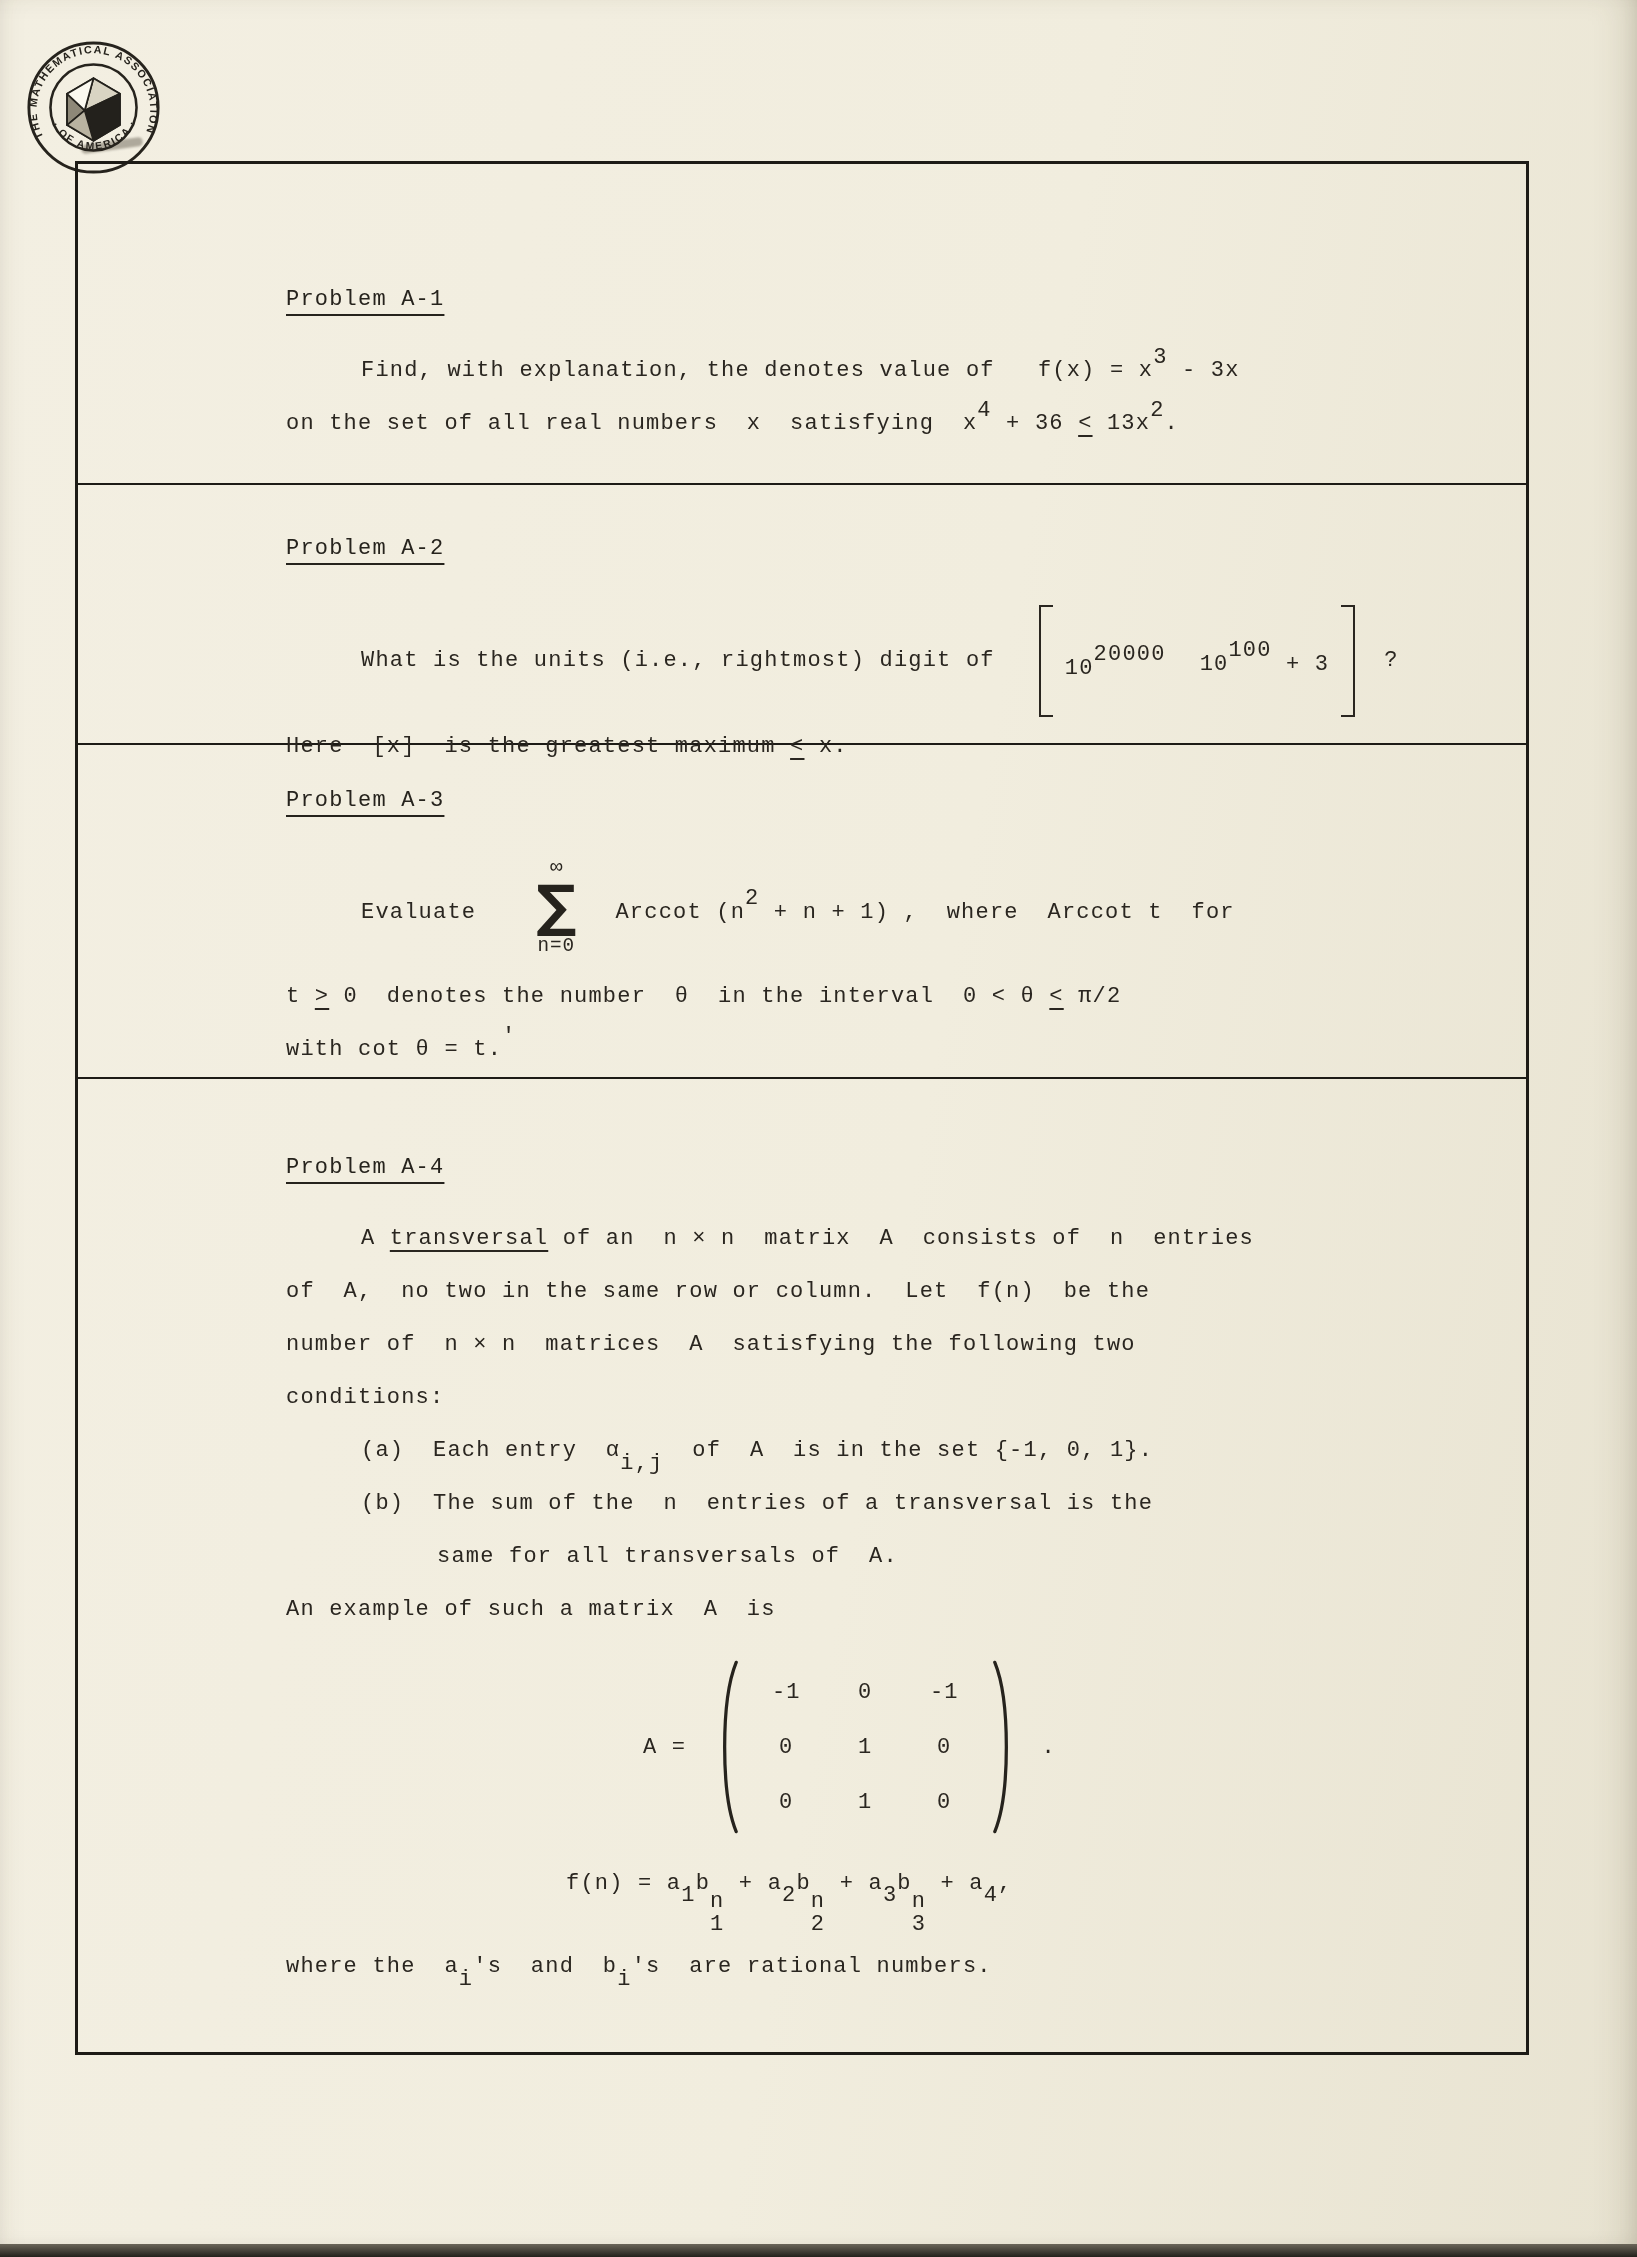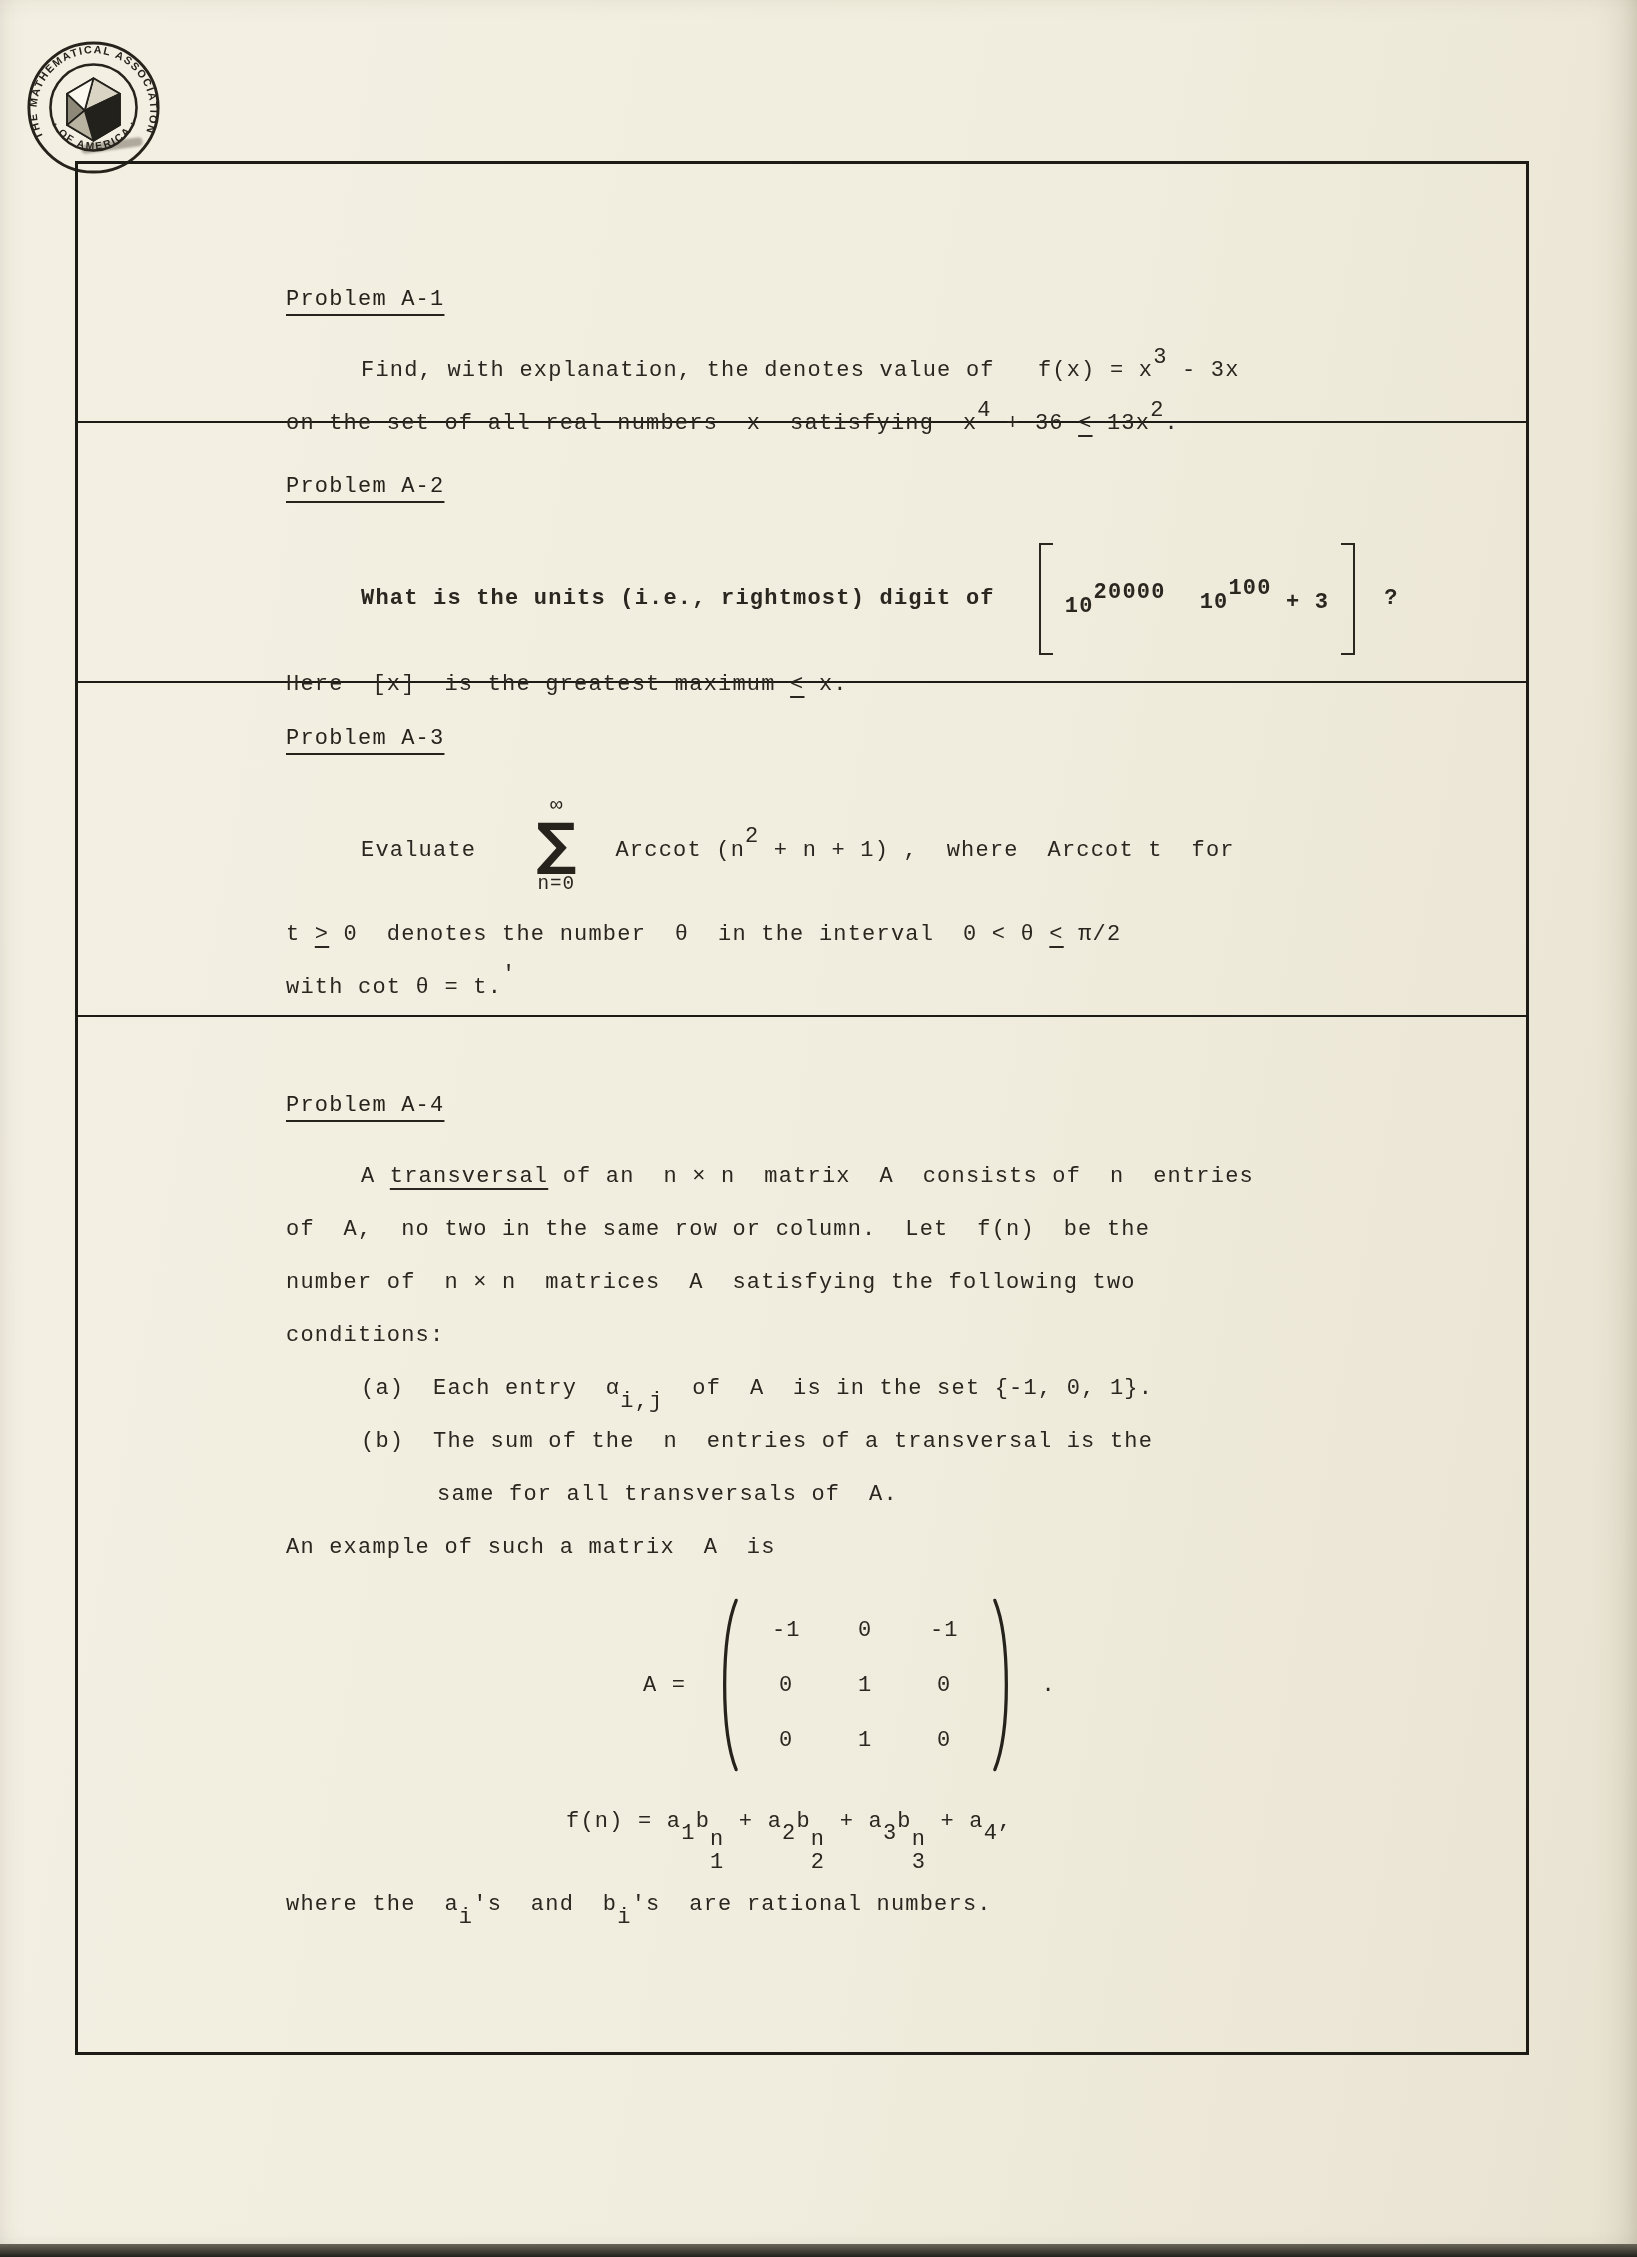--- a/index.html
+++ b/index.html
@@ -26,21 +26,21 @@
   .h-date{margin-left:33px;}
   .h-line2{font:bold 29px "Liberation Sans",sans-serif;letter-spacing:1.4px;margin-top:8.7px;}
 
   
   .main-box{
     position:absolute;left:75px;top:161px;width:1454px;height:1894px;
     border:3.4px solid #1d1b16;box-sizing:border-box;background:transparent;
   }
   .divider{border:none;border-top:2.9px solid #1d1b16;margin:0;}
   section{box-sizing:border-box;}
-  .sec-a1{height:257px;padding:124px 29px 0 208px;}
+  .sec-a1{height:319px;padding:124px 29px 0 208px;}
   .sec-a2{height:258px;padding:52px 29px 0 208px;}
   .sec-a3{height:332px;padding:44px 29px 0 208px;}
   .sec-a4{height:974px;padding:77px 29px 0 208px;}
 
   .ptitle{
     display:inline-block;
     font-size:22px;line-height:23px;letter-spacing:1.2px;color:#26231d;
     text-decoration:underline;text-underline-offset:8.7px;text-decoration-thickness:1.9px;
     margin:0 0 33px 0;font-weight:normal;
   }
@@ -51,21 +51,21 @@
   .p-indent{text-indent:75px;}
   .item-indent{padding-left:75px;}
   .cont-indent{padding-left:151px;}
 
   .seg-sup{position:relative;top:-13.5px;}
   .seg-sub{position:relative;top:12.6px;}
   .seg-ul{text-decoration:underline;text-underline-offset:5.8px;text-decoration-thickness:1.9px;}
   .seg-ss{display:inline-flex;flex-direction:column;align-items:flex-start;line-height:23px;vertical-align:-18.3px;}
 
   
-  .a2-row{display:flex;align-items:center;margin-top:11.6px;font-weight:bold;}
+  .a2-row{display:flex;align-items:center;margin-top:11.6px;}
   .frac-wrap{display:flex;align-items:center;margin-left:44px;}
   .tbrk{width:14.5px;height:112px;border:2.9px solid #2a2620;box-sizing:border-box;}
   .tbrk-l{border-right:none;}
   .tbrk-r{border-left:none;}
   .frac-col{display:flex;align-items:flex-end;padding:0 11.6px;gap:17px;}
   .frac-num,.frac-den{font-size:22px;letter-spacing:1.2px;line-height:29px;white-space:pre;color:#2a2620;}
   .frac-num{padding-top:15.4px;}
   .frac-den{padding-bottom:3.9px;}
   .frac-rule{width:100%;border-top:2.4px solid #2a2620;margin:11.6px 0 9.7px;}
   .q-mark{font-size:22px;margin-left:29px;color:#2a2620;}

